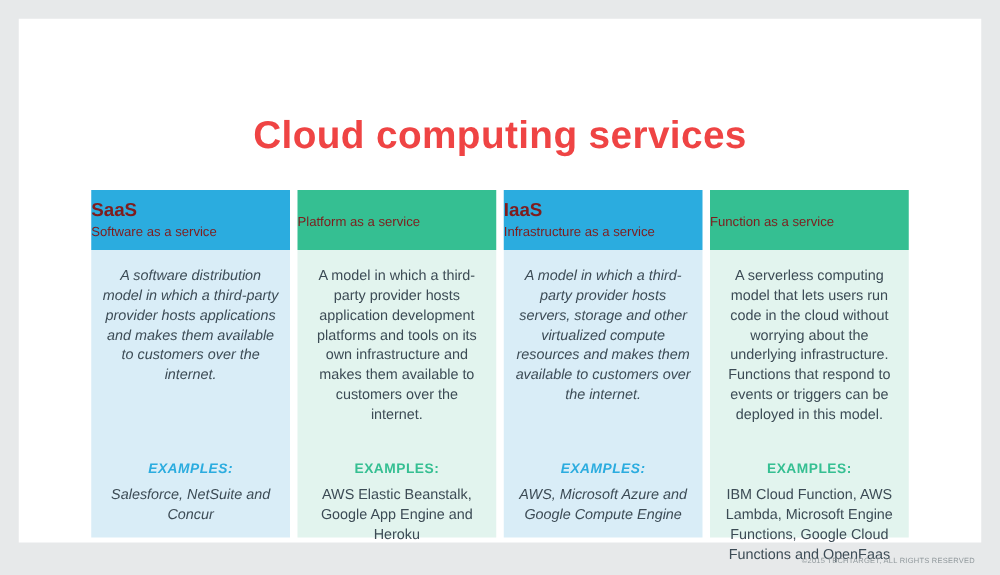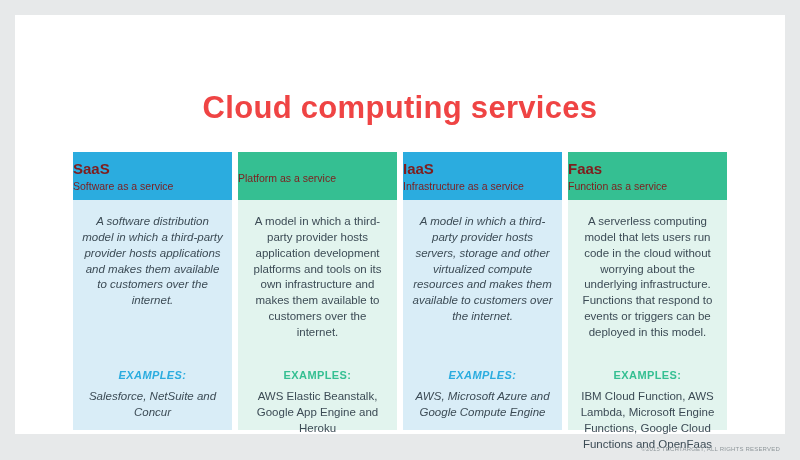--- a/index.html
+++ b/index.html
@@ -117,21 +117,20 @@
       </div>
       <div class="col-body">
         <div class="desc">A model in which a third-party provider hosts servers, storage and other virtualized compute resources and makes them available to customers over the internet.</div>
         <div class="examples-label">EXAMPLES:</div>
         <div class="examples">AWS, Microsoft Azure and Google Compute Engine</div>
       </div>
     </div>
 
     <div class="column" data-theme="green">
       <div class="col-header">
-        <div class="col-name">Faas</div>
         <div class="col-sub">Function as a service</div>
       </div>
       <div class="col-body">
         <div class="desc">A serverless computing model that lets users run code in the cloud without worrying about the underlying infrastructure. Functions that respond to events or triggers can be deployed in this model.</div>
         <div class="examples-label">EXAMPLES:</div>
         <div class="examples">IBM Cloud Function, AWS Lambda, Microsoft Engine Functions, Google Cloud Functions and OpenFaas</div>
       </div>
     </div>
 
   </div>

